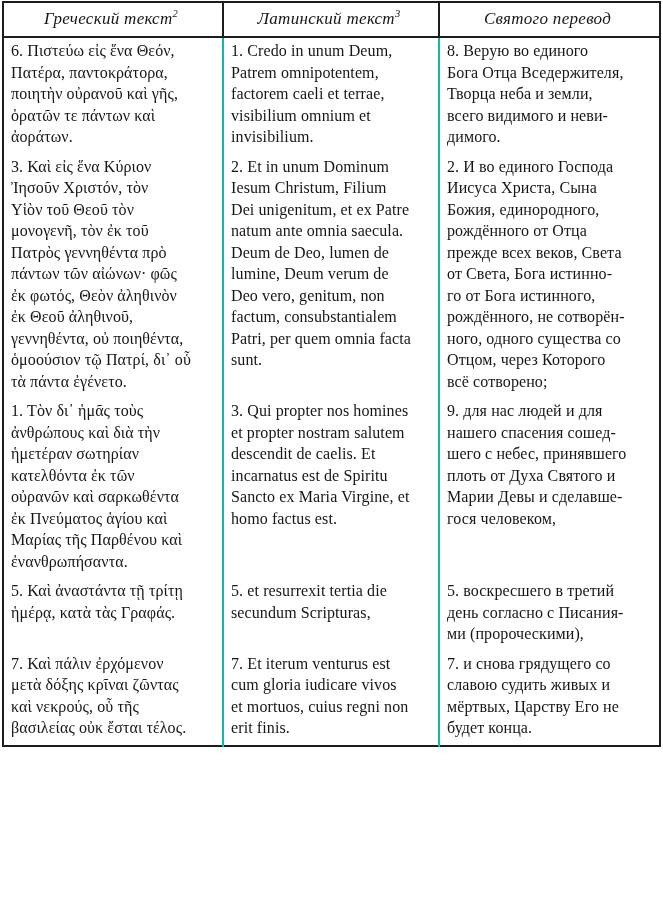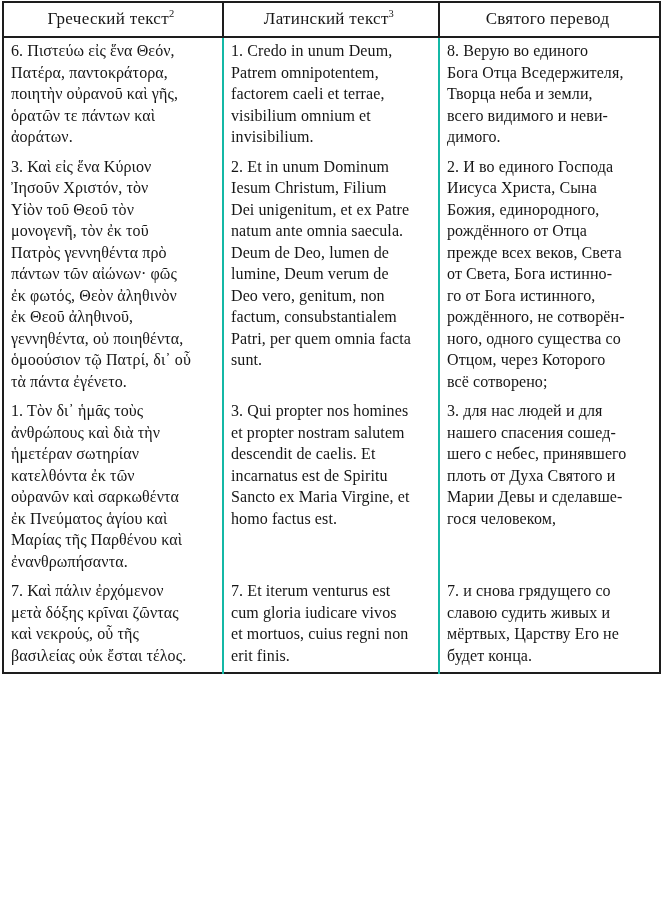--- a/index.html
+++ b/index.html
@@ -28,20 +28,21 @@
   table.creed col.c1 { width: 220px; }
   table.creed col.c2 { width: 216px; }
   table.creed col.c3 { width: 221px; }
   table.creed th {
     border-bottom: 2px solid #1d1d1d;
     border-left: 2px solid #1d1d1d;
     font-weight: normal;
     font-size: 17px;
     padding: 6px 4px 7px 0;
     letter-spacing: 0.3px;
+    font-style: italic;
   }
   table.creed th:first-child { border-left: none; }
   table.creed td {
     border-left: 2px solid #14b8a6;
     vertical-align: top;
     font-size: 16px;
     line-height: 21.5px;
     padding: 2px 4px 6px 7px;
     white-space: pre-line;
     letter-spacing: 0.1px;
@@ -130,26 +131,35 @@
 οὐρανῶν καὶ σαρκωθέντα
 ἐκ Πνεύματος ἁγίου καὶ
 Μαρίας τῆς Παρθένου καὶ
 ἐνανθρωπήσαντα.</td>
         <td>3. Qui propter nos homines
 et propter nostram salutem
 descendit de caelis. Et
 incarnatus est de Spiritu
 Sancto ex Maria Virgine, et
 homo factus est.</td>
-        <td>3. для нас людей и для
+        <td>9. для нас людей и для
 нашего спасения сошед-
 шего с небес, принявшего
 плоть от Духа Святого и
 Марии Девы и сделавше-
 гося человеком,</td>
+      </tr>
+      <tr>
+        <td>5. Καὶ ἀναστάντα τῇ τρίτῃ
+ἡμέρᾳ, κατὰ τὰς Γραφάς.</td>
+        <td>5. et resurrexit tertia die
+secundum Scripturas,</td>
+        <td>5. воскресшего в третий
+день согласно с Писания-
+ми (пророческими),</td>
       </tr>
       <tr>
         <td>7. Καὶ πάλιν ἐρχόμενον
 μετὰ δόξης κρῖναι ζῶντας
 καὶ νεκρούς, οὗ τῆς
 βασιλείας οὐκ ἔσται τέλος.</td>
         <td>7. Et iterum venturus est
 cum gloria iudicare vivos
 et mortuos, cuius regni non
 erit finis.</td>

